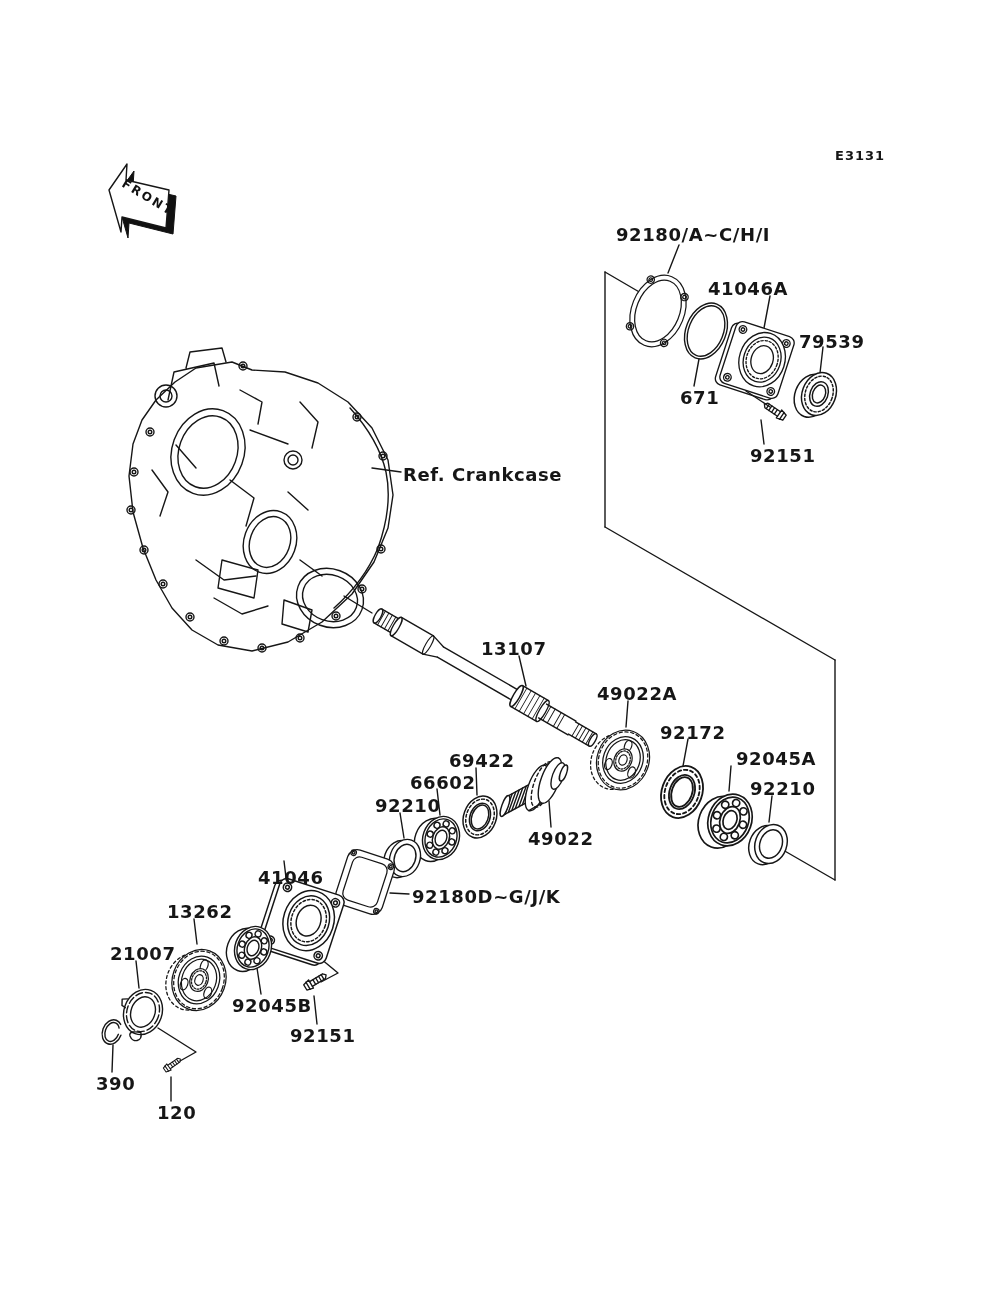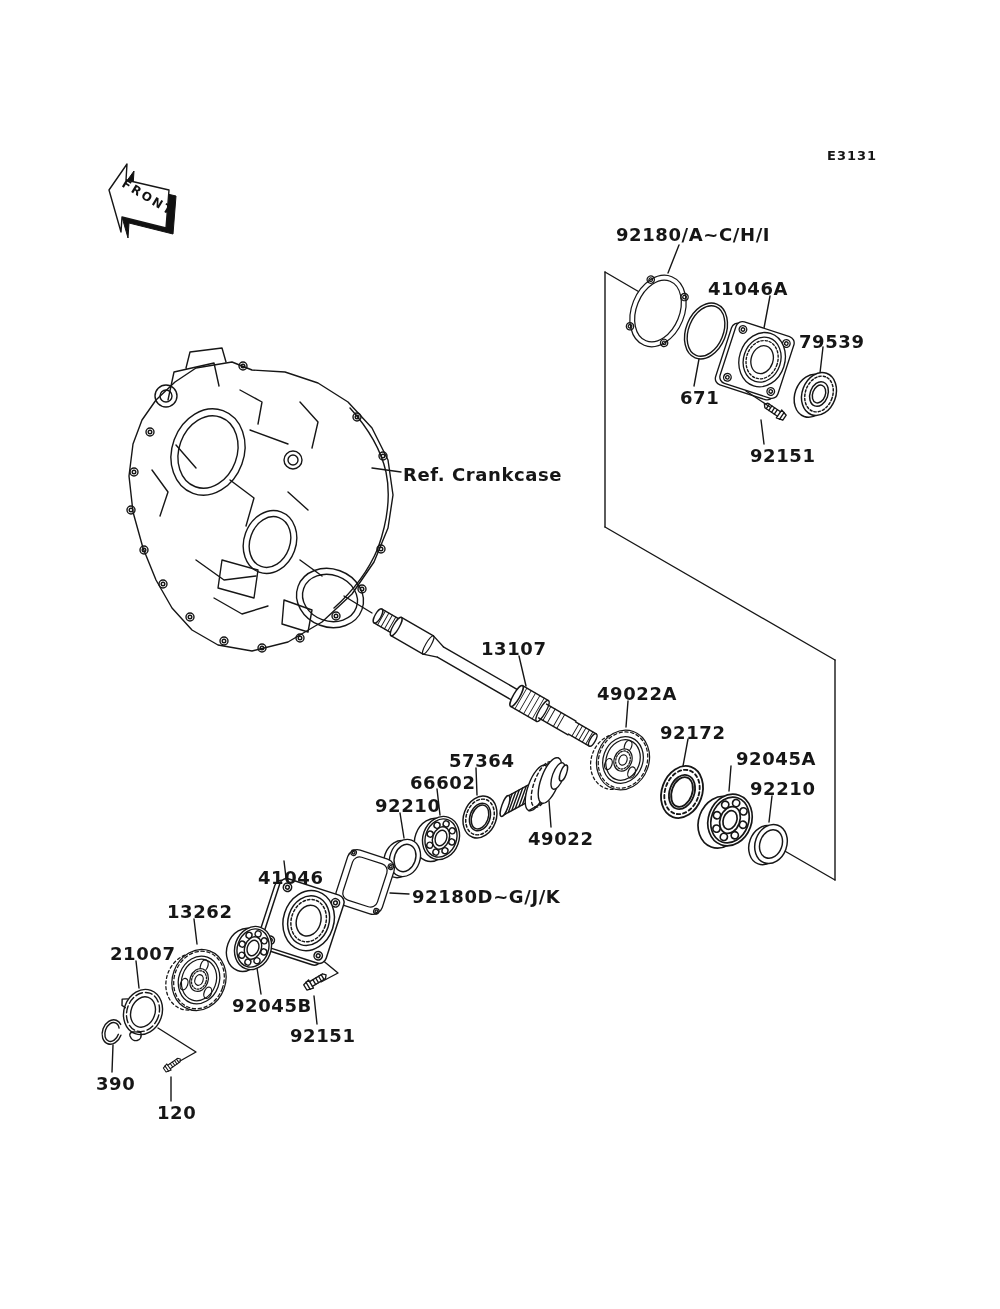--- a/index.html
+++ b/index.html
@@ -4,21 +4,21 @@
 <style>
   html,body{margin:0;padding:0;background:#e8e8e8;}
   #page{position:relative;width:1000px;height:1309px;background:#ffffff;margin:0 auto;
         font-family:"DejaVu Sans","Liberation Sans",sans-serif;overflow:hidden;}
   #art{position:absolute;left:0;top:0;}
   .s{stroke:#161616;fill:none;stroke-width:1.4;stroke-linecap:round;stroke-linejoin:round;}
   .f{fill:#ffffff;stroke:#161616;stroke-width:1.4;stroke-linecap:round;stroke-linejoin:round;}
   .blk{fill:#111111;stroke:#111111;}
   .lbl{position:absolute;font-weight:700;font-size:18px;letter-spacing:0.6px;
        color:#161616;white-space:nowrap;}
-  .lbl.small{font-size:13px;letter-spacing:1px;}
+  .lbl.small{font-size:13px;letter-spacing:1px;margin-left:8px;}
   .front-text{font:700 12px "DejaVu Sans",sans-serif;letter-spacing:2.5px;fill:#111;}
 </style>
 </head>
 <body>
 
 <div id="page">
 
 <svg id="art" width="1000" height="1309" viewBox="0 0 1000 1309">
   <defs>
     <g id="bh">
@@ -360,21 +360,21 @@
 <div class="lbl" style="left:708px;top:278px">41046A</div>
 <div class="lbl" style="left:799px;top:331px">79539</div>
 <div class="lbl" style="left:680px;top:387px">671</div>
 <div class="lbl" style="left:750px;top:445px">92151</div>
 <div class="lbl" style="left:403px;top:464px">Ref. Crankcase</div>
 <div class="lbl" style="left:481px;top:638px">13107</div>
 <div class="lbl" style="left:597px;top:683px">49022A</div>
 <div class="lbl" style="left:660px;top:722px">92172</div>
 <div class="lbl" style="left:736px;top:748px">92045A</div>
 <div class="lbl" style="left:750px;top:778px">92210</div>
-<div class="lbl" style="left:449px;top:750px">57364</div>
+<div class="lbl" style="left:449px;top:750px">69422</div>
 <div class="lbl" style="left:410px;top:772px">66602</div>
 <div class="lbl" style="left:375px;top:795px">92210</div>
 <div class="lbl" style="left:528px;top:828px">49022</div>
 <div class="lbl" style="left:258px;top:867px">41046</div>
 <div class="lbl" style="left:412px;top:886px">92180D~G/J/K</div>
 <div class="lbl" style="left:167px;top:901px">13262</div>
 <div class="lbl" style="left:110px;top:943px">21007</div>
 <div class="lbl" style="left:232px;top:995px">92045B</div>
 <div class="lbl" style="left:290px;top:1025px">92151</div>
 <div class="lbl" style="left:96px;top:1073px">390</div>

